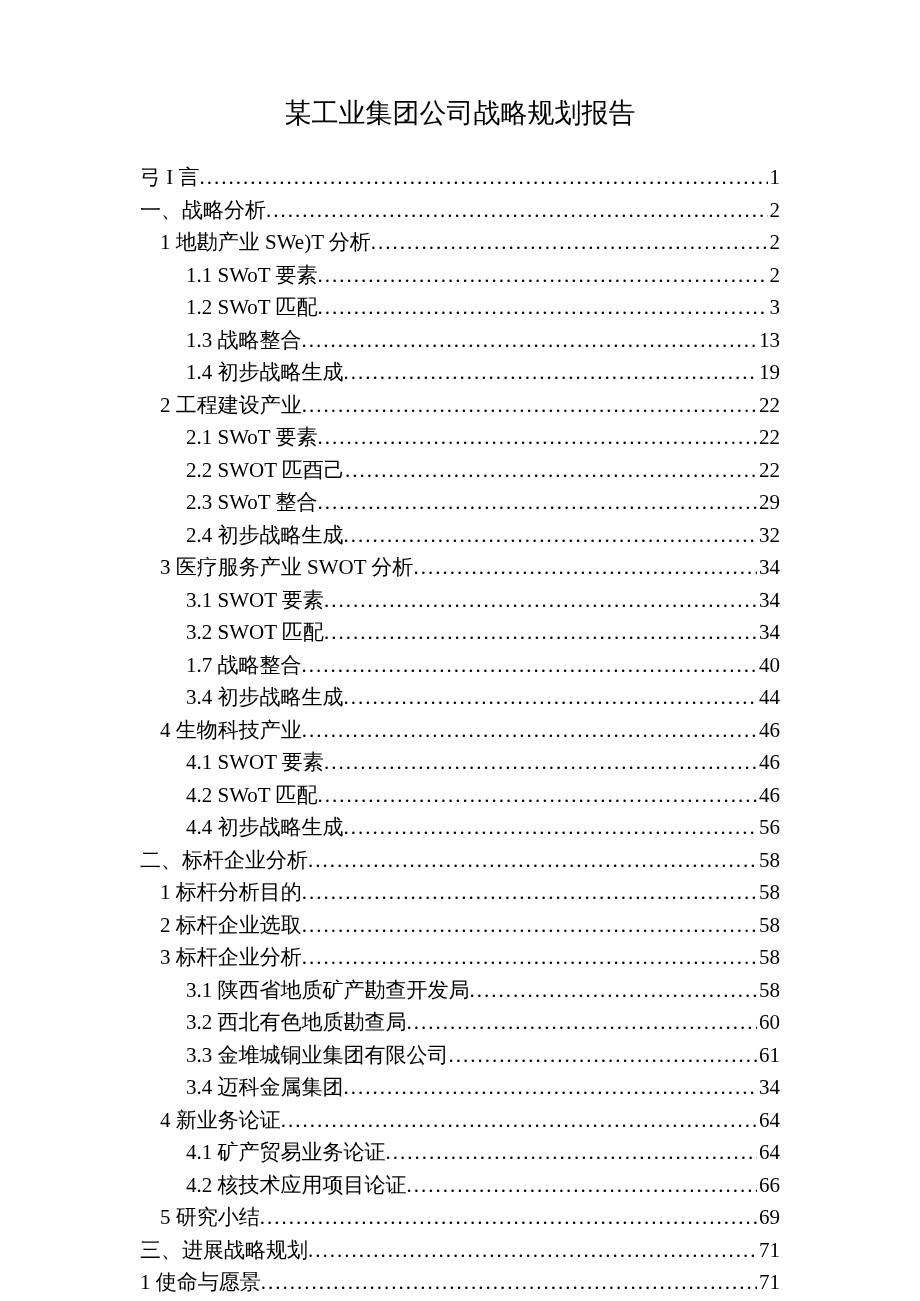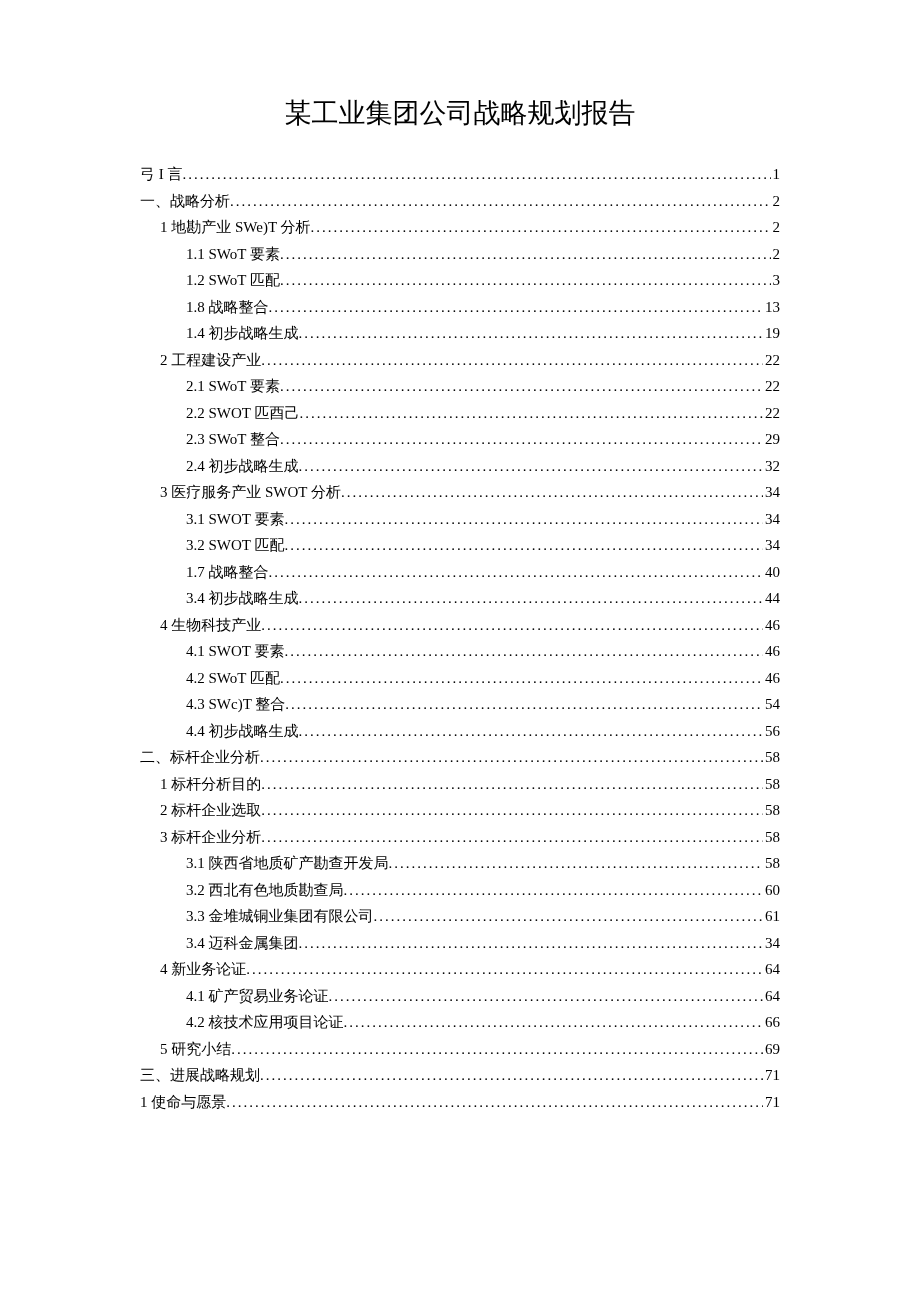--- a/index.html
+++ b/index.html
@@ -25,21 +25,21 @@
       font-family: Liberation Serif, serif;
     }
     .toc {
       width: 100%;
     }
     .toc-row {
       display: flex;
       align-items: baseline;
       white-space: nowrap;
       margin-bottom: 11.5px;
-      font-size: 15px;
+      font-size: 21px;
     }
     .toc-label {
       flex: 0 0 auto;
     }
     .toc-dots {
       flex: 1 1 auto;
       overflow: hidden;
       letter-spacing: 2px;
       color: #000;
     }
@@ -79,21 +79,21 @@
       <span class="toc-label">1.1   SWoT 要素 </span>
       <span class="toc-dots"></span>
       <span class="toc-page">2</span>
     </div>
     <div class="toc-row indent-2">
       <span class="toc-label">1.2   SWoT 匹配 </span>
       <span class="toc-dots"></span>
       <span class="toc-page">3</span>
     </div>
     <div class="toc-row indent-2">
-      <span class="toc-label">1.8   战略整合 </span>
+      <span class="toc-label">1.3   战略整合 </span>
       <span class="toc-dots"></span>
       <span class="toc-page">13</span>
     </div>
     <div class="toc-row indent-2">
       <span class="toc-label">1.4   初步战略生成 </span>
       <span class="toc-dots"></span>
       <span class="toc-page">19</span>
     </div>
     <div class="toc-row indent-1">
       <span class="toc-label">2 工程建设产业</span>
@@ -152,25 +152,20 @@
     </div>
     <div class="toc-row indent-2">
       <span class="toc-label">4.1   SWOT 要素 </span>
       <span class="toc-dots"></span>
       <span class="toc-page">46</span>
     </div>
     <div class="toc-row indent-2">
       <span class="toc-label">4.2   SWoT 匹配</span>
       <span class="toc-dots"></span>
       <span class="toc-page">46</span>
-    </div>
-    <div class="toc-row indent-2">
-      <span class="toc-label">4.3   SWc)T 整合 </span>
-      <span class="toc-dots"></span>
-      <span class="toc-page">54</span>
     </div>
     <div class="toc-row indent-2">
       <span class="toc-label">4.4   初步战略生成 </span>
       <span class="toc-dots"></span>
       <span class="toc-page">56</span>
     </div>
     <div class="toc-row indent-0">
       <span class="toc-label">二、标杆企业分析 </span>
       <span class="toc-dots"></span>
       <span class="toc-page">58</span>

